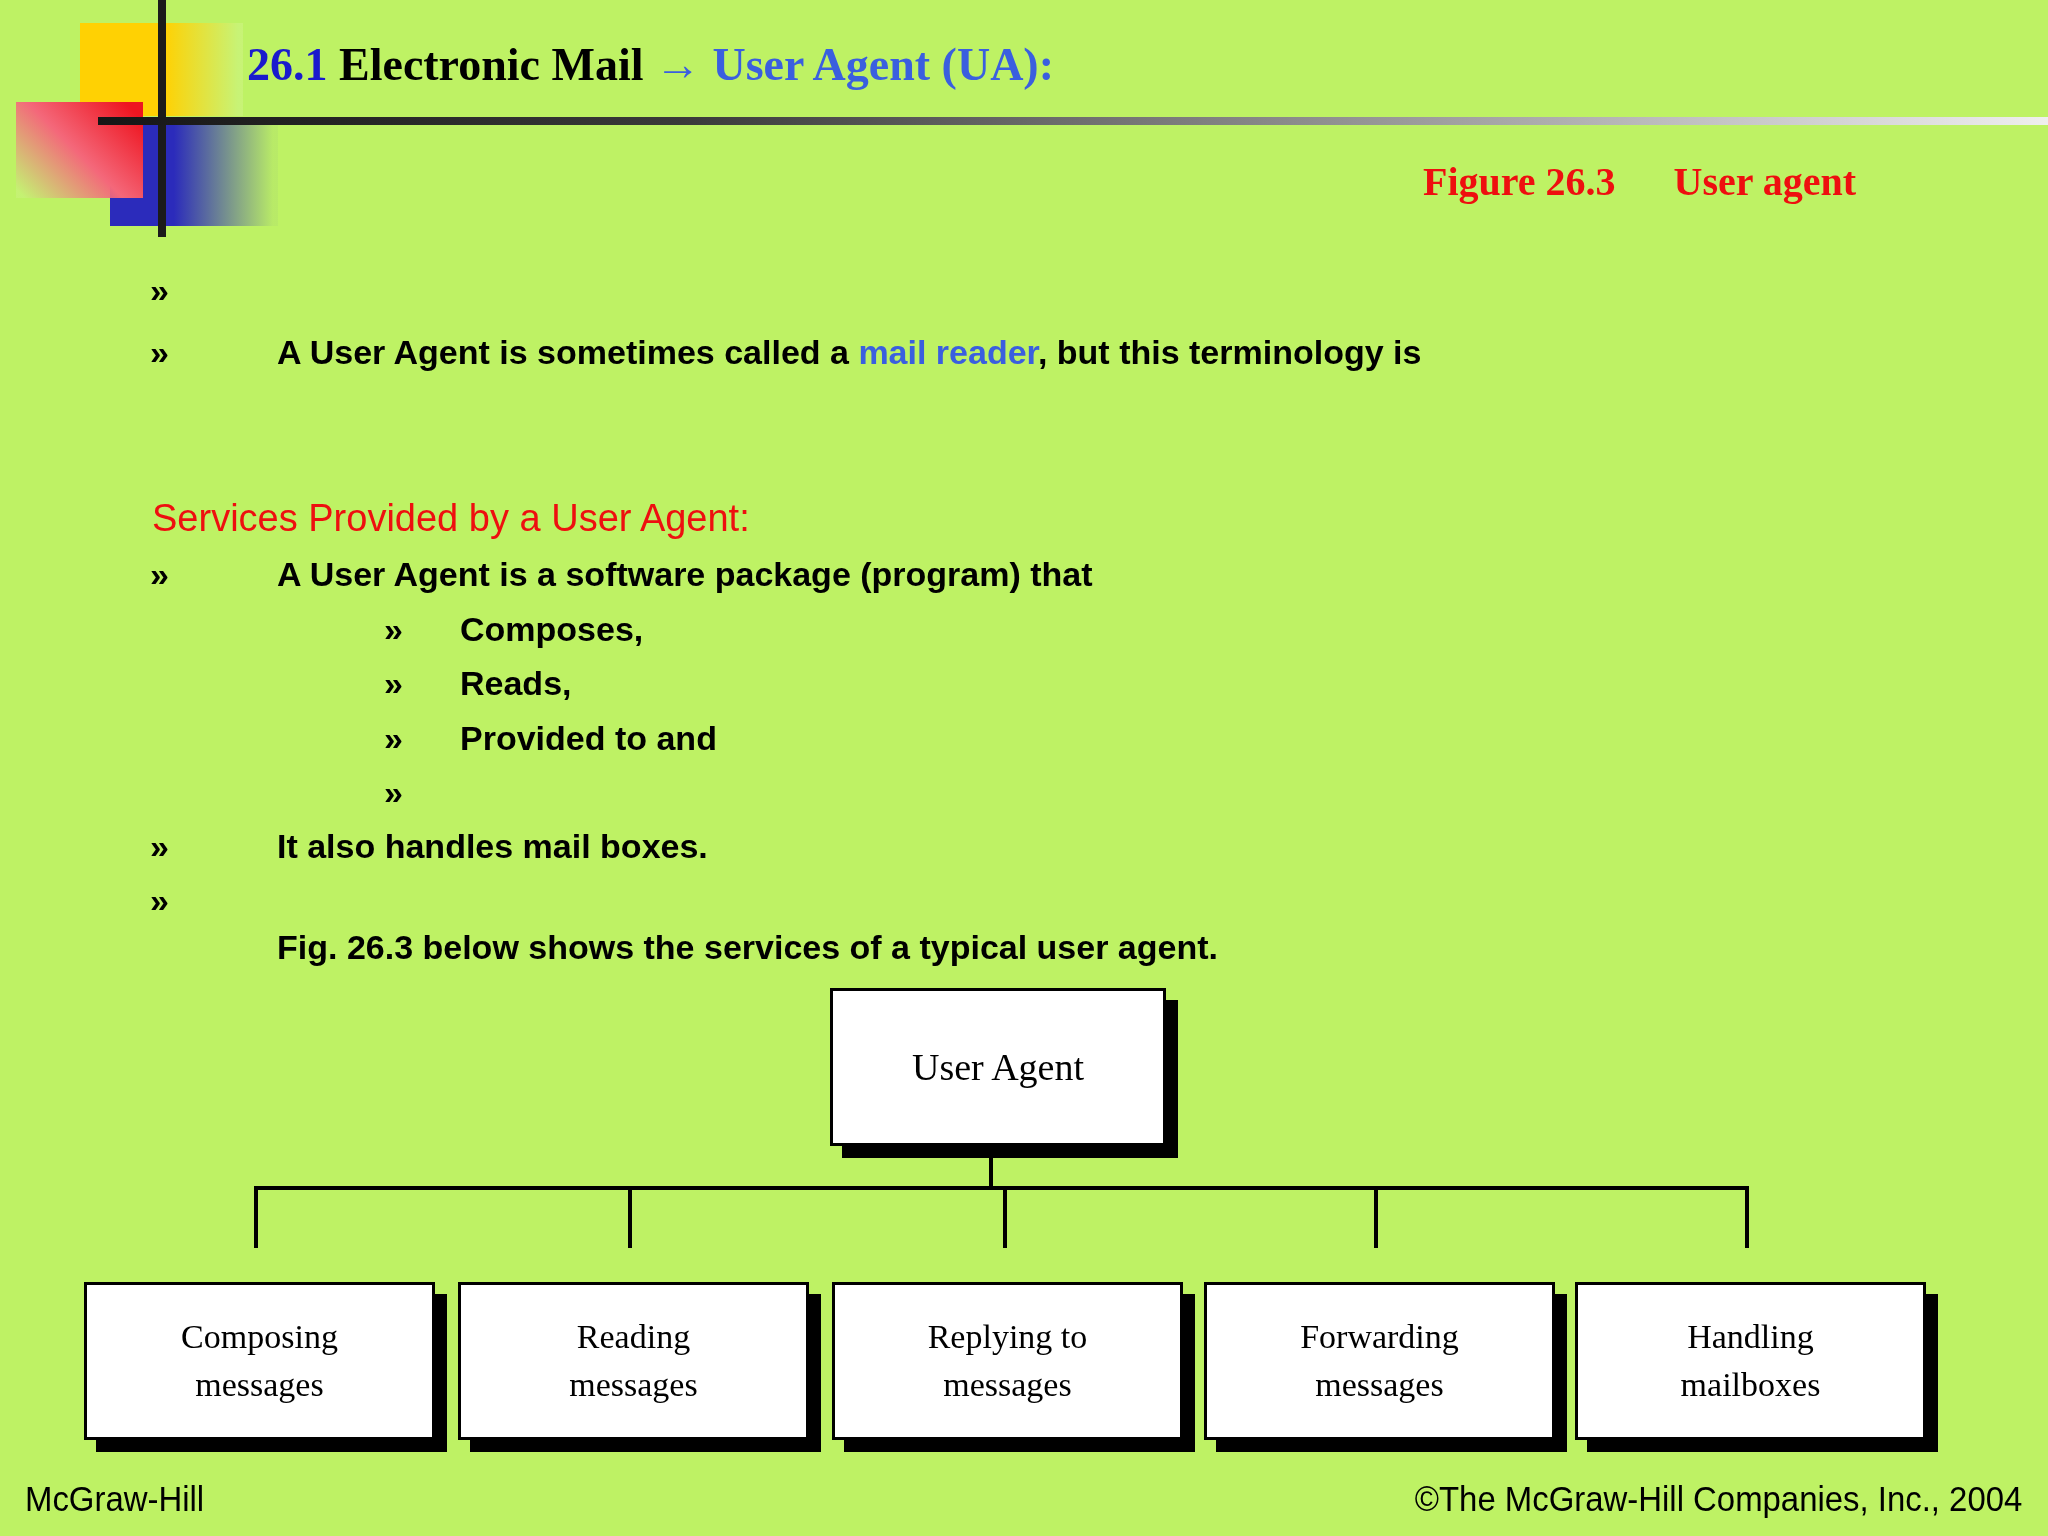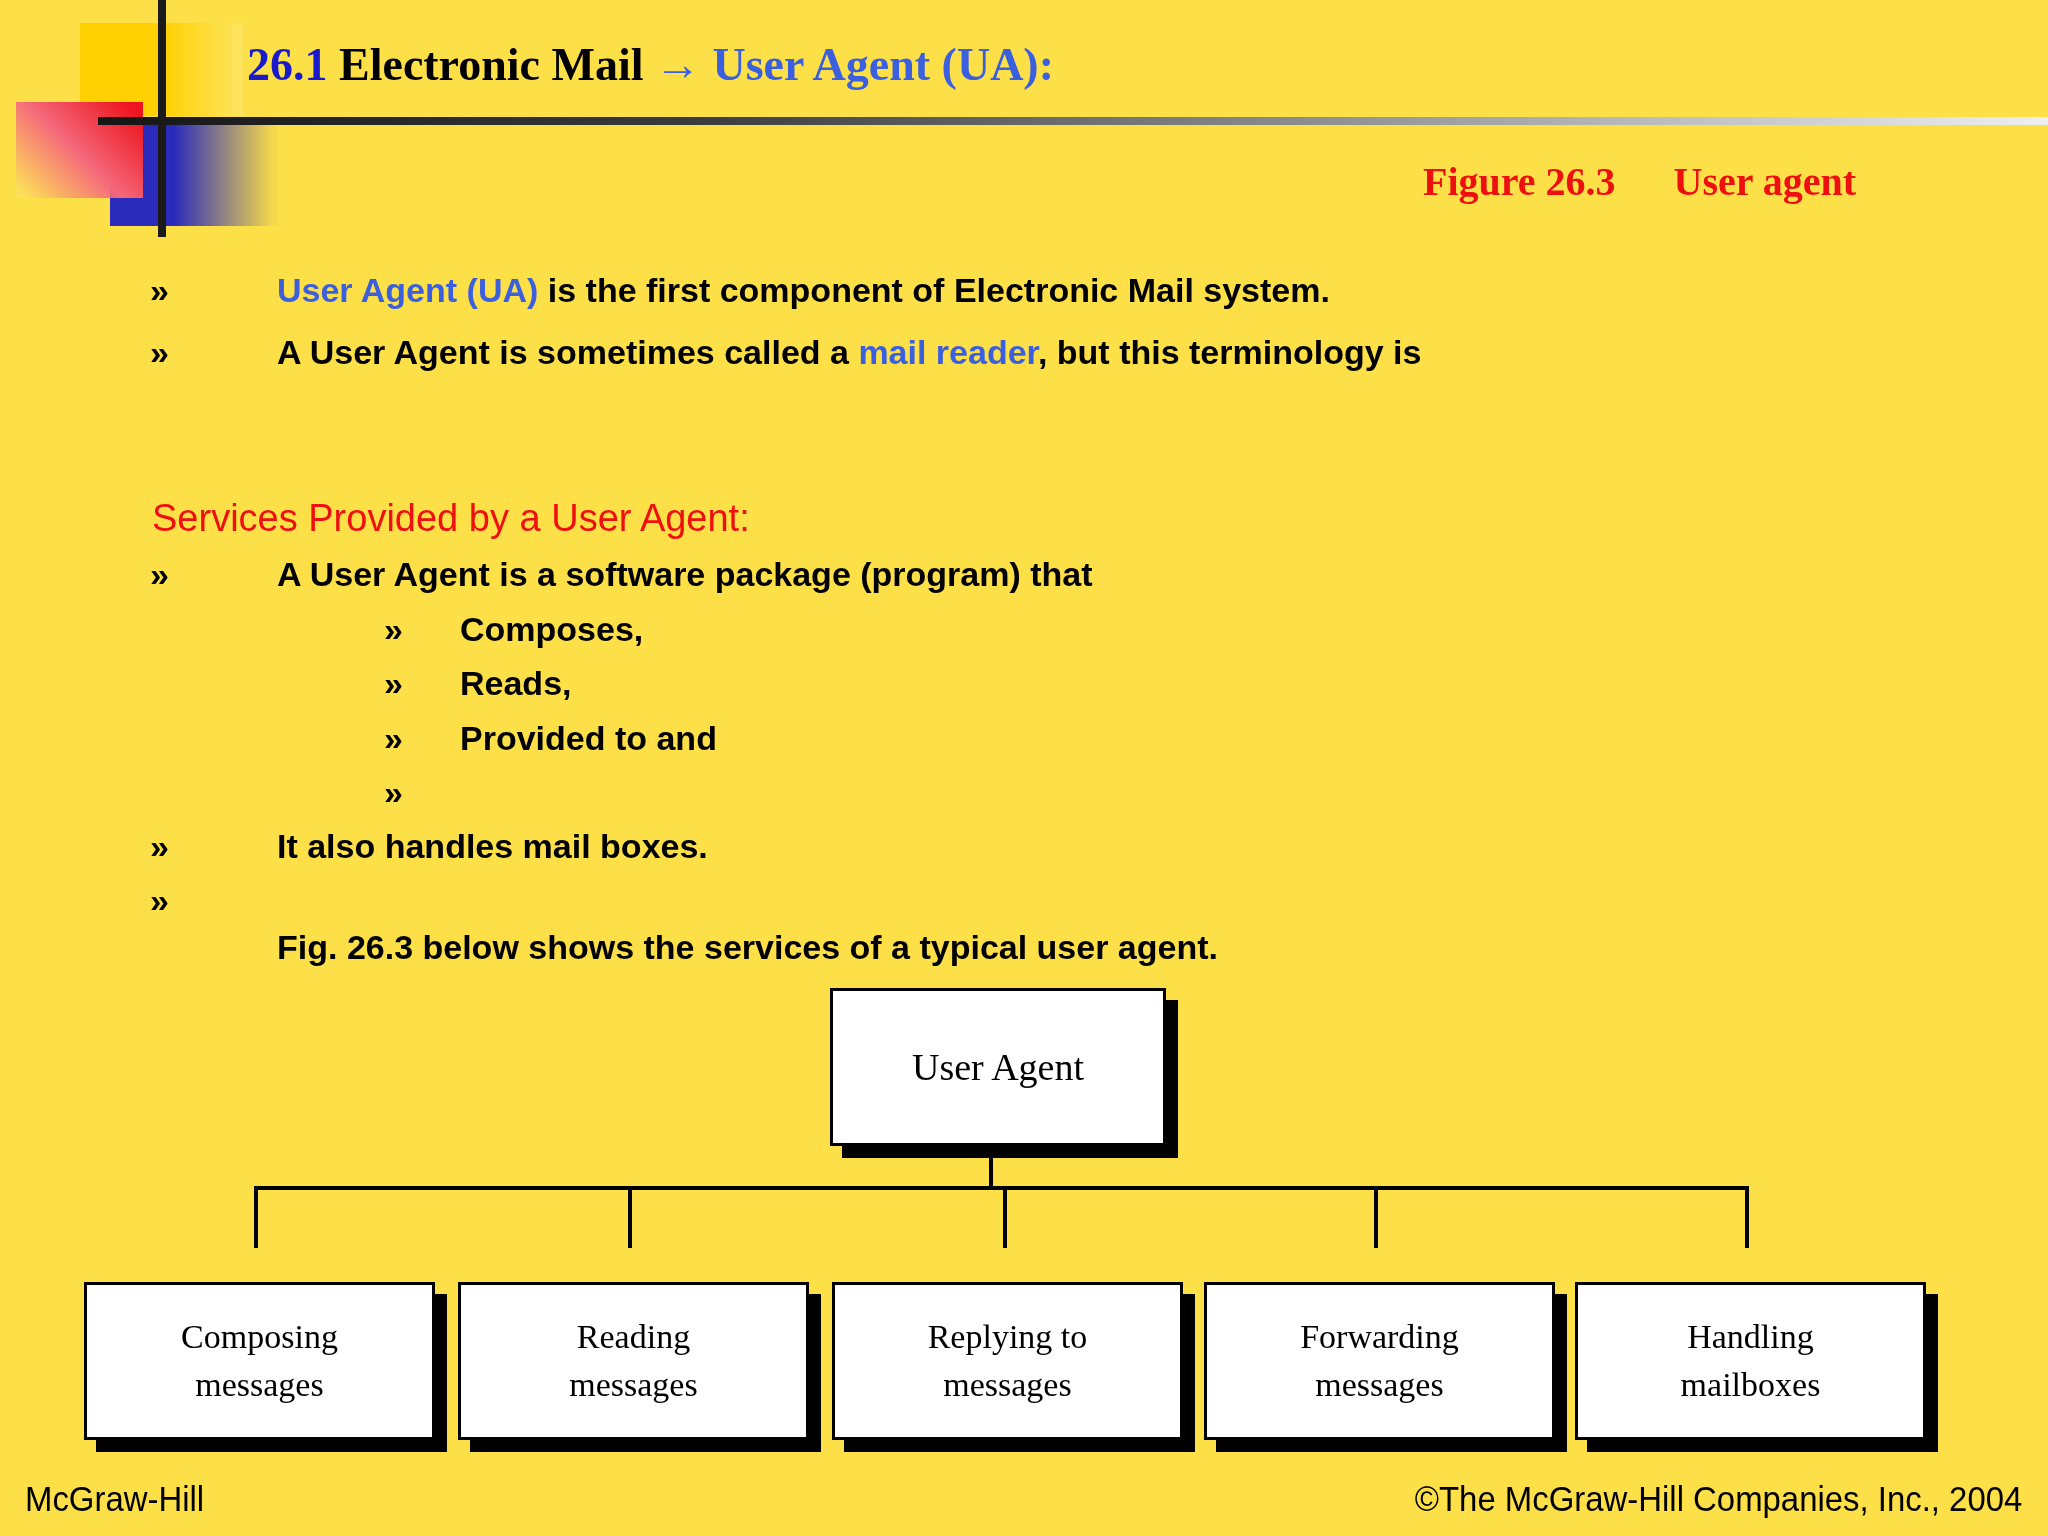--- a/index.html
+++ b/index.html
@@ -1,17 +1,17 @@
 <!DOCTYPE html>
 <html><head>
 <meta charset="utf-8">
 <style>
   html,body{margin:0;padding:0;background:#fff;}
   .slide{
-    position:relative;width:2048px;height:1536px;background:#fde047;
+    position:relative;width:2048px;height:1536px;background:#bef264;
     overflow:hidden;font-family:"Liberation Sans",sans-serif;color:#000;
   }
   
   .sq{position:absolute;}
   .sq-yellow{left:80px;top:23px;width:163px;height:93px;z-index:1;
     background:linear-gradient(90deg,#ffd103 0%,#ffd103 52%,rgba(255,248,220,0.15) 97%);}
   .sq-blue{left:110px;top:118px;width:168px;height:108px;z-index:2;
     background:linear-gradient(90deg,#2b2bbb 0%,#2b2bbb 38%,rgba(43,43,187,0.04) 97%);}
   .sq-red{left:16px;top:102px;width:127px;height:96px;z-index:3;
     background:linear-gradient(225deg,#ee1520 8%,#f4687a 52%,rgba(253,238,240,0.1) 96%);}
@@ -68,23 +68,20 @@
 
   <div class="title">
     <span class="t-num">26.1</span><span class="t-black"> Electronic Mail </span><span class="t-blue">→</span><span class="t-blue"> User Agent (UA):</span>
   </div>
 
   <div class="fig-caption">
     <span>Figure 26.3</span><span class="gap"></span><span>User agent</span>
   </div>
 
   <div class="mk l1" style="top:269px">»</div>
-  <div class="line l1" style="top:269px">
-    <span class="blue">User Agent (UA)</span><span> is the first component of Electronic Mail system.</span>
-  </div>
 
   <div class="mk l1" style="top:331px">»</div>
   <div class="line l1" style="top:331px">
     <span>A User Agent is sometimes called a </span><span class="blue">mail reader</span><span>, but this terminology is</span>
   </div>
 
   <div class="services">Services Provided by a User Agent:</div>
 
   <div class="mk l1" style="top:553px">»</div>
   <div class="line l1" style="top:553px">A User Agent is a software package (program) that</div>

